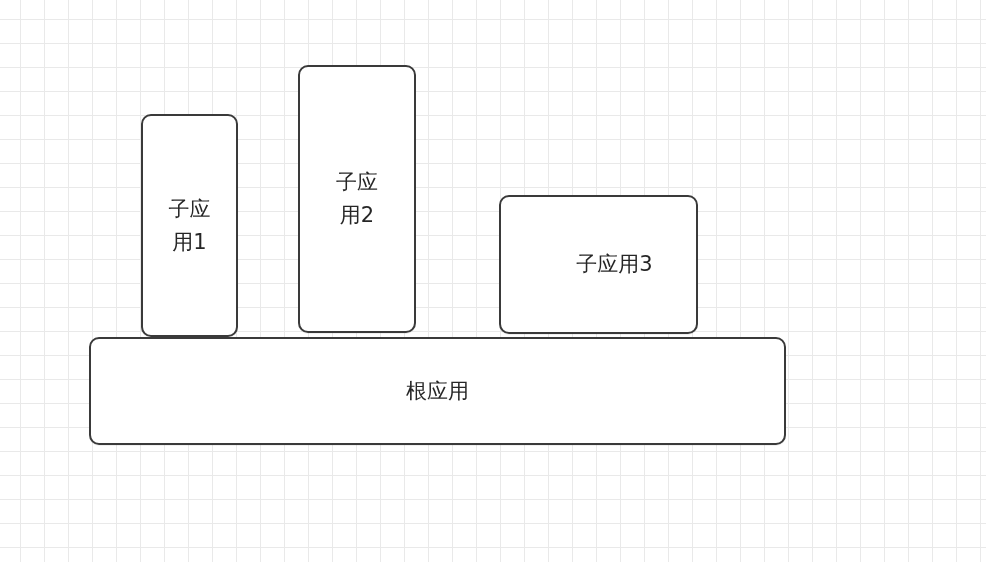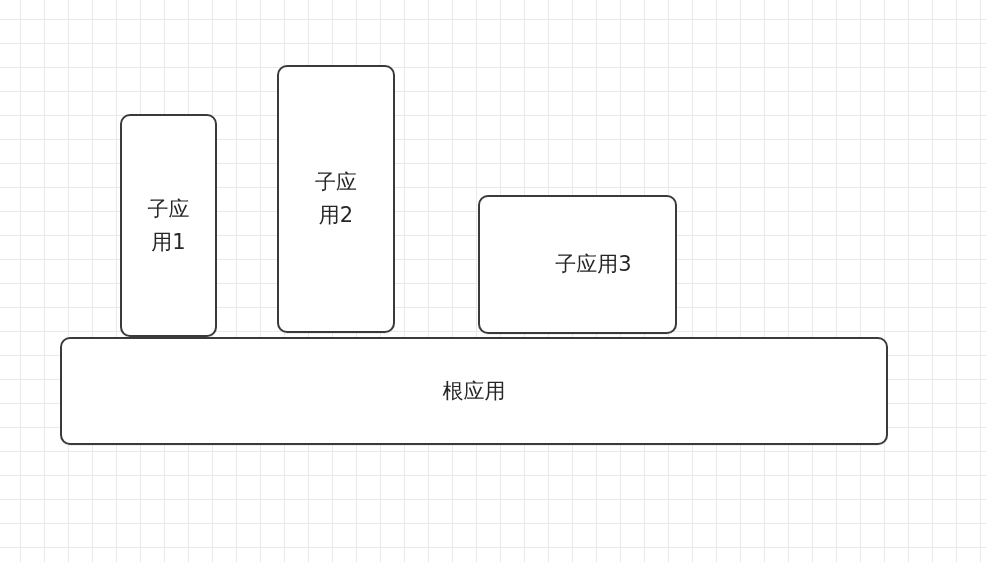--- a/index.html
+++ b/index.html
@@ -26,25 +26,26 @@
     border-radius: 10px;
     display: flex;
     align-items: center;
     justify-content: center;
     text-align: center;
     font-size: 21px;
     color: #262626;
     line-height: 1.55;
     white-space: pre-line;
     box-shadow: 0 1px 0 rgba(0,0,0,0.06);
+    margin-left: 21px;
   }
   .node-subapp1 { left: 120px; top: 114px; width: 97px;  height: 223px; }
   .node-subapp2 { left: 277px; top: 65px;  width: 118px; height: 268px; }
   .node-subapp3 { left: 478px; top: 195px; width: 199px; height: 139px; padding-left: 32px; }
-  .node-root    { left: 60px;  top: 337px; width: 828px; height: 108px; }
+  .node-root    { left: 68px;  top: 337px; width: 697px; height: 108px; }
   .watermark {
     position: absolute;
     right: 10px;
     bottom: 10px;
     font-size: 13px;
     color: #d9d9d9;
     letter-spacing: 0.2px;
     user-select: none;
   }
 </style>

